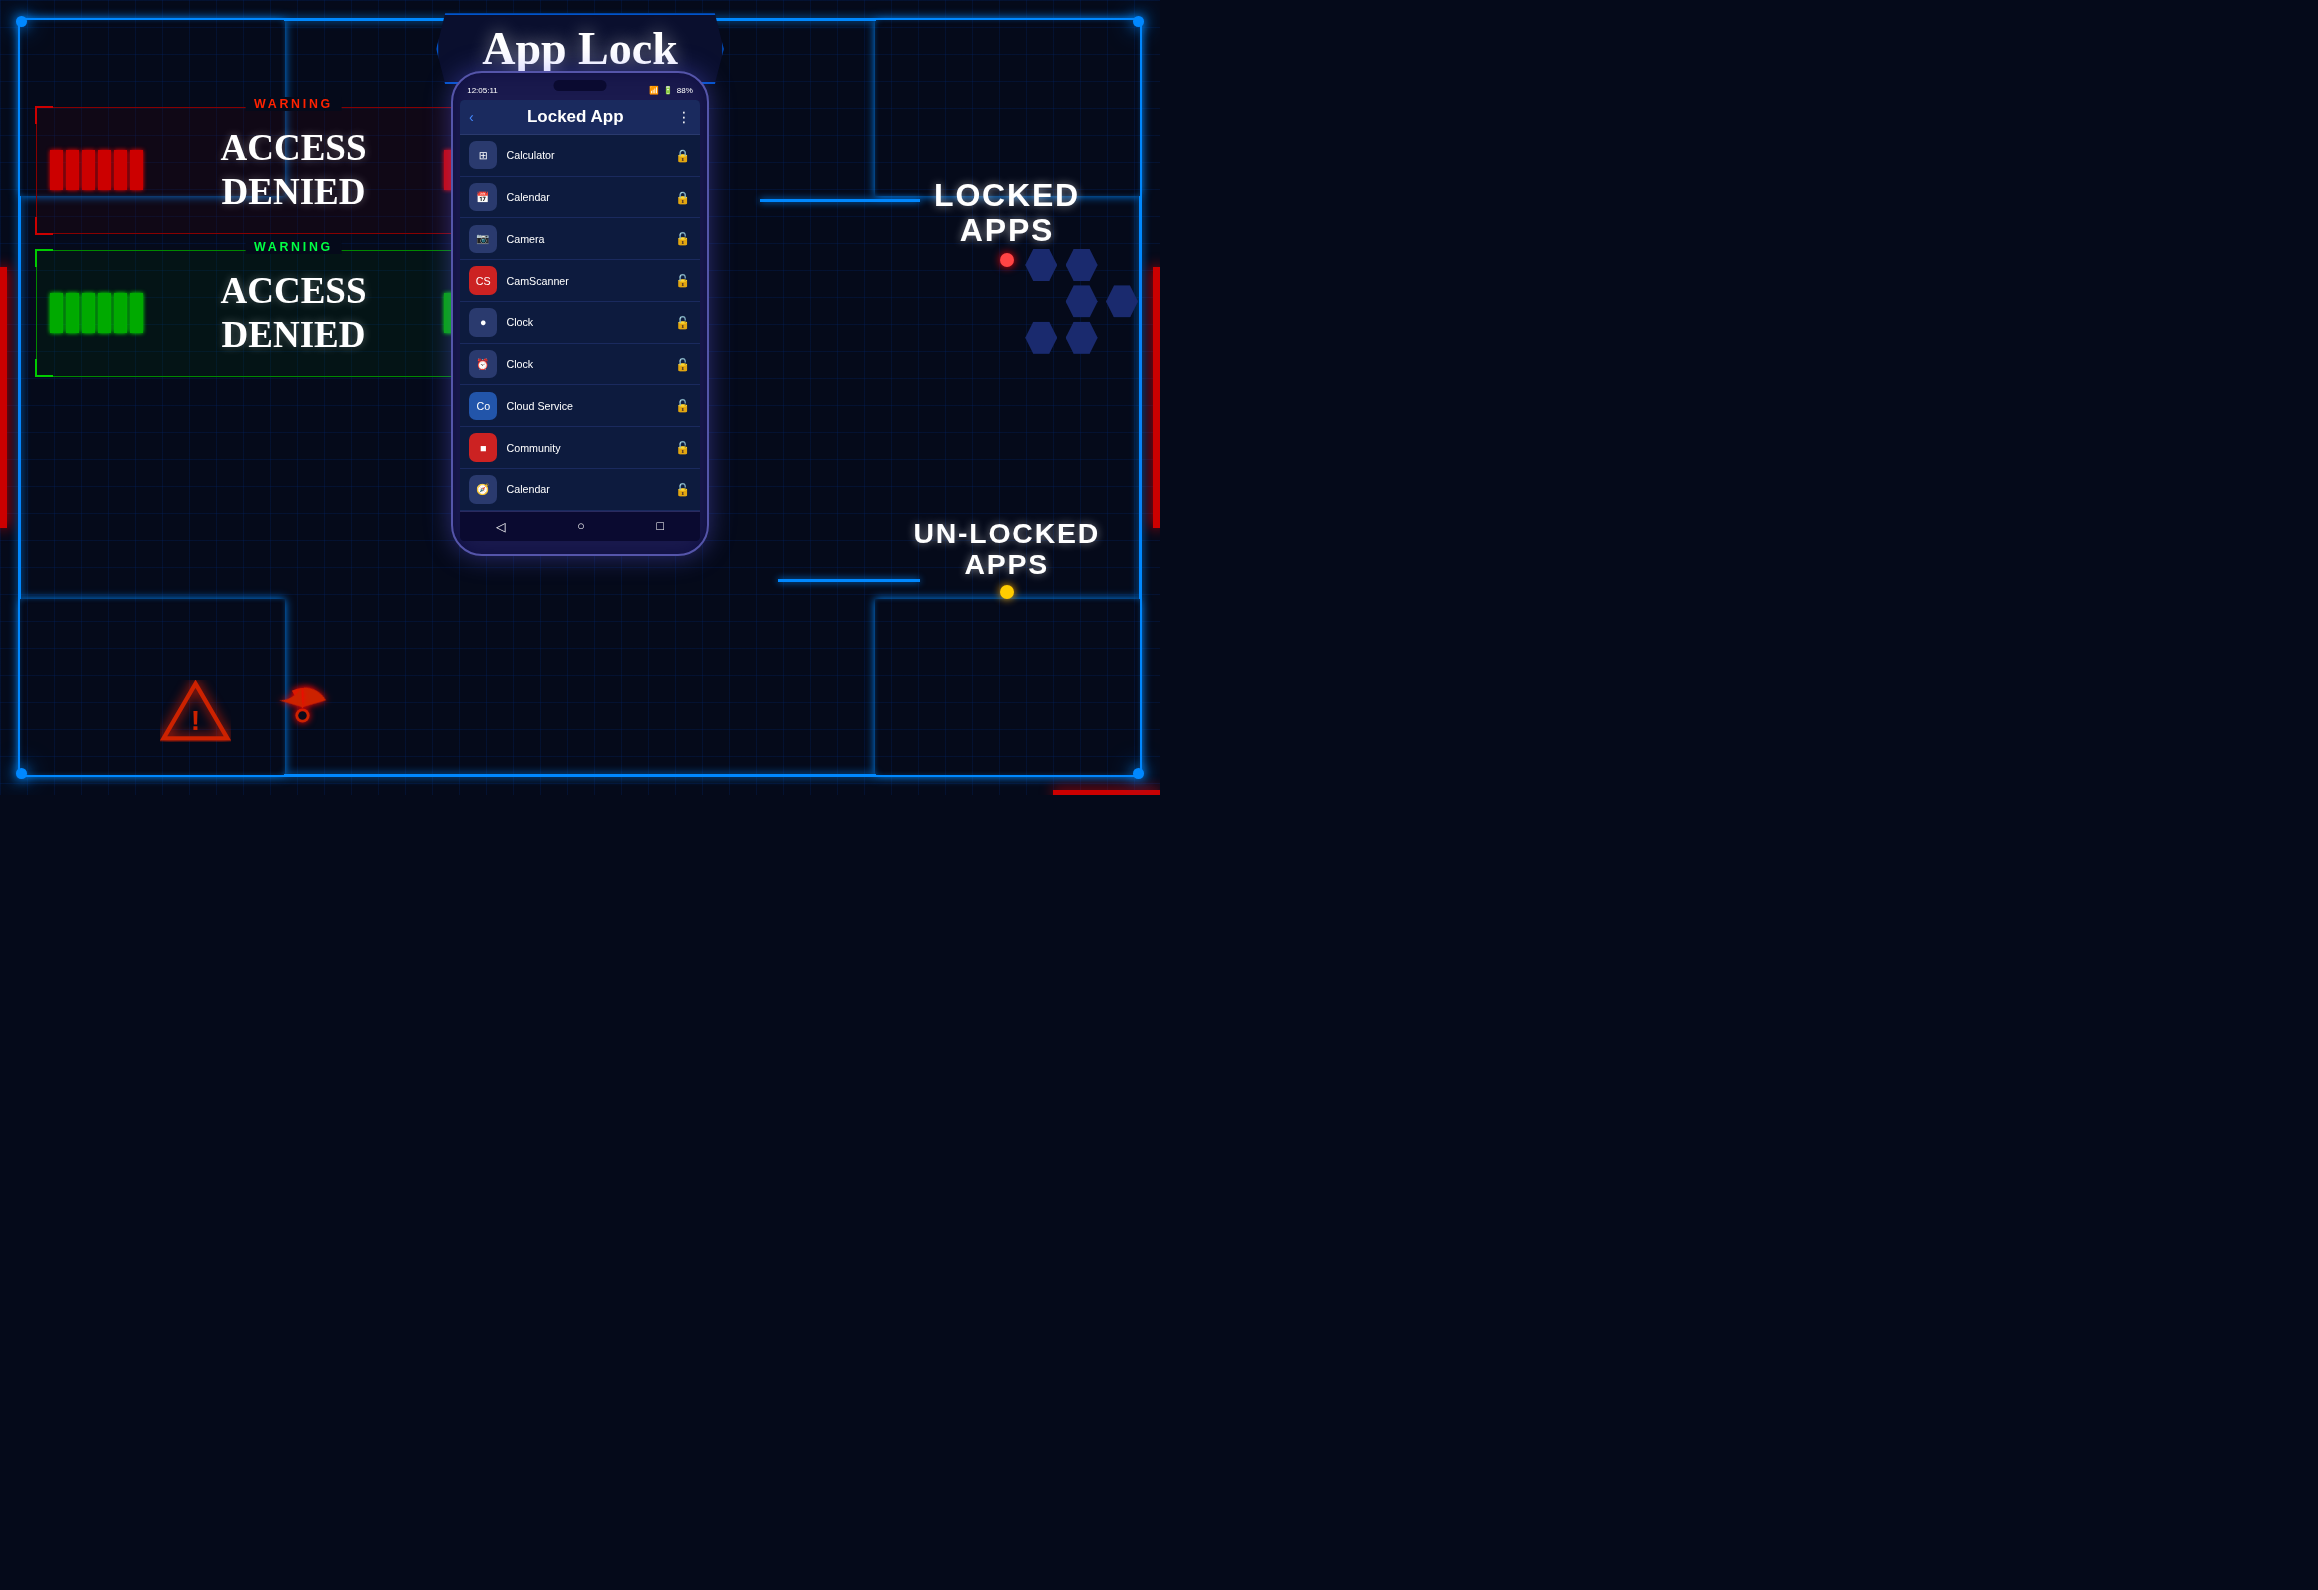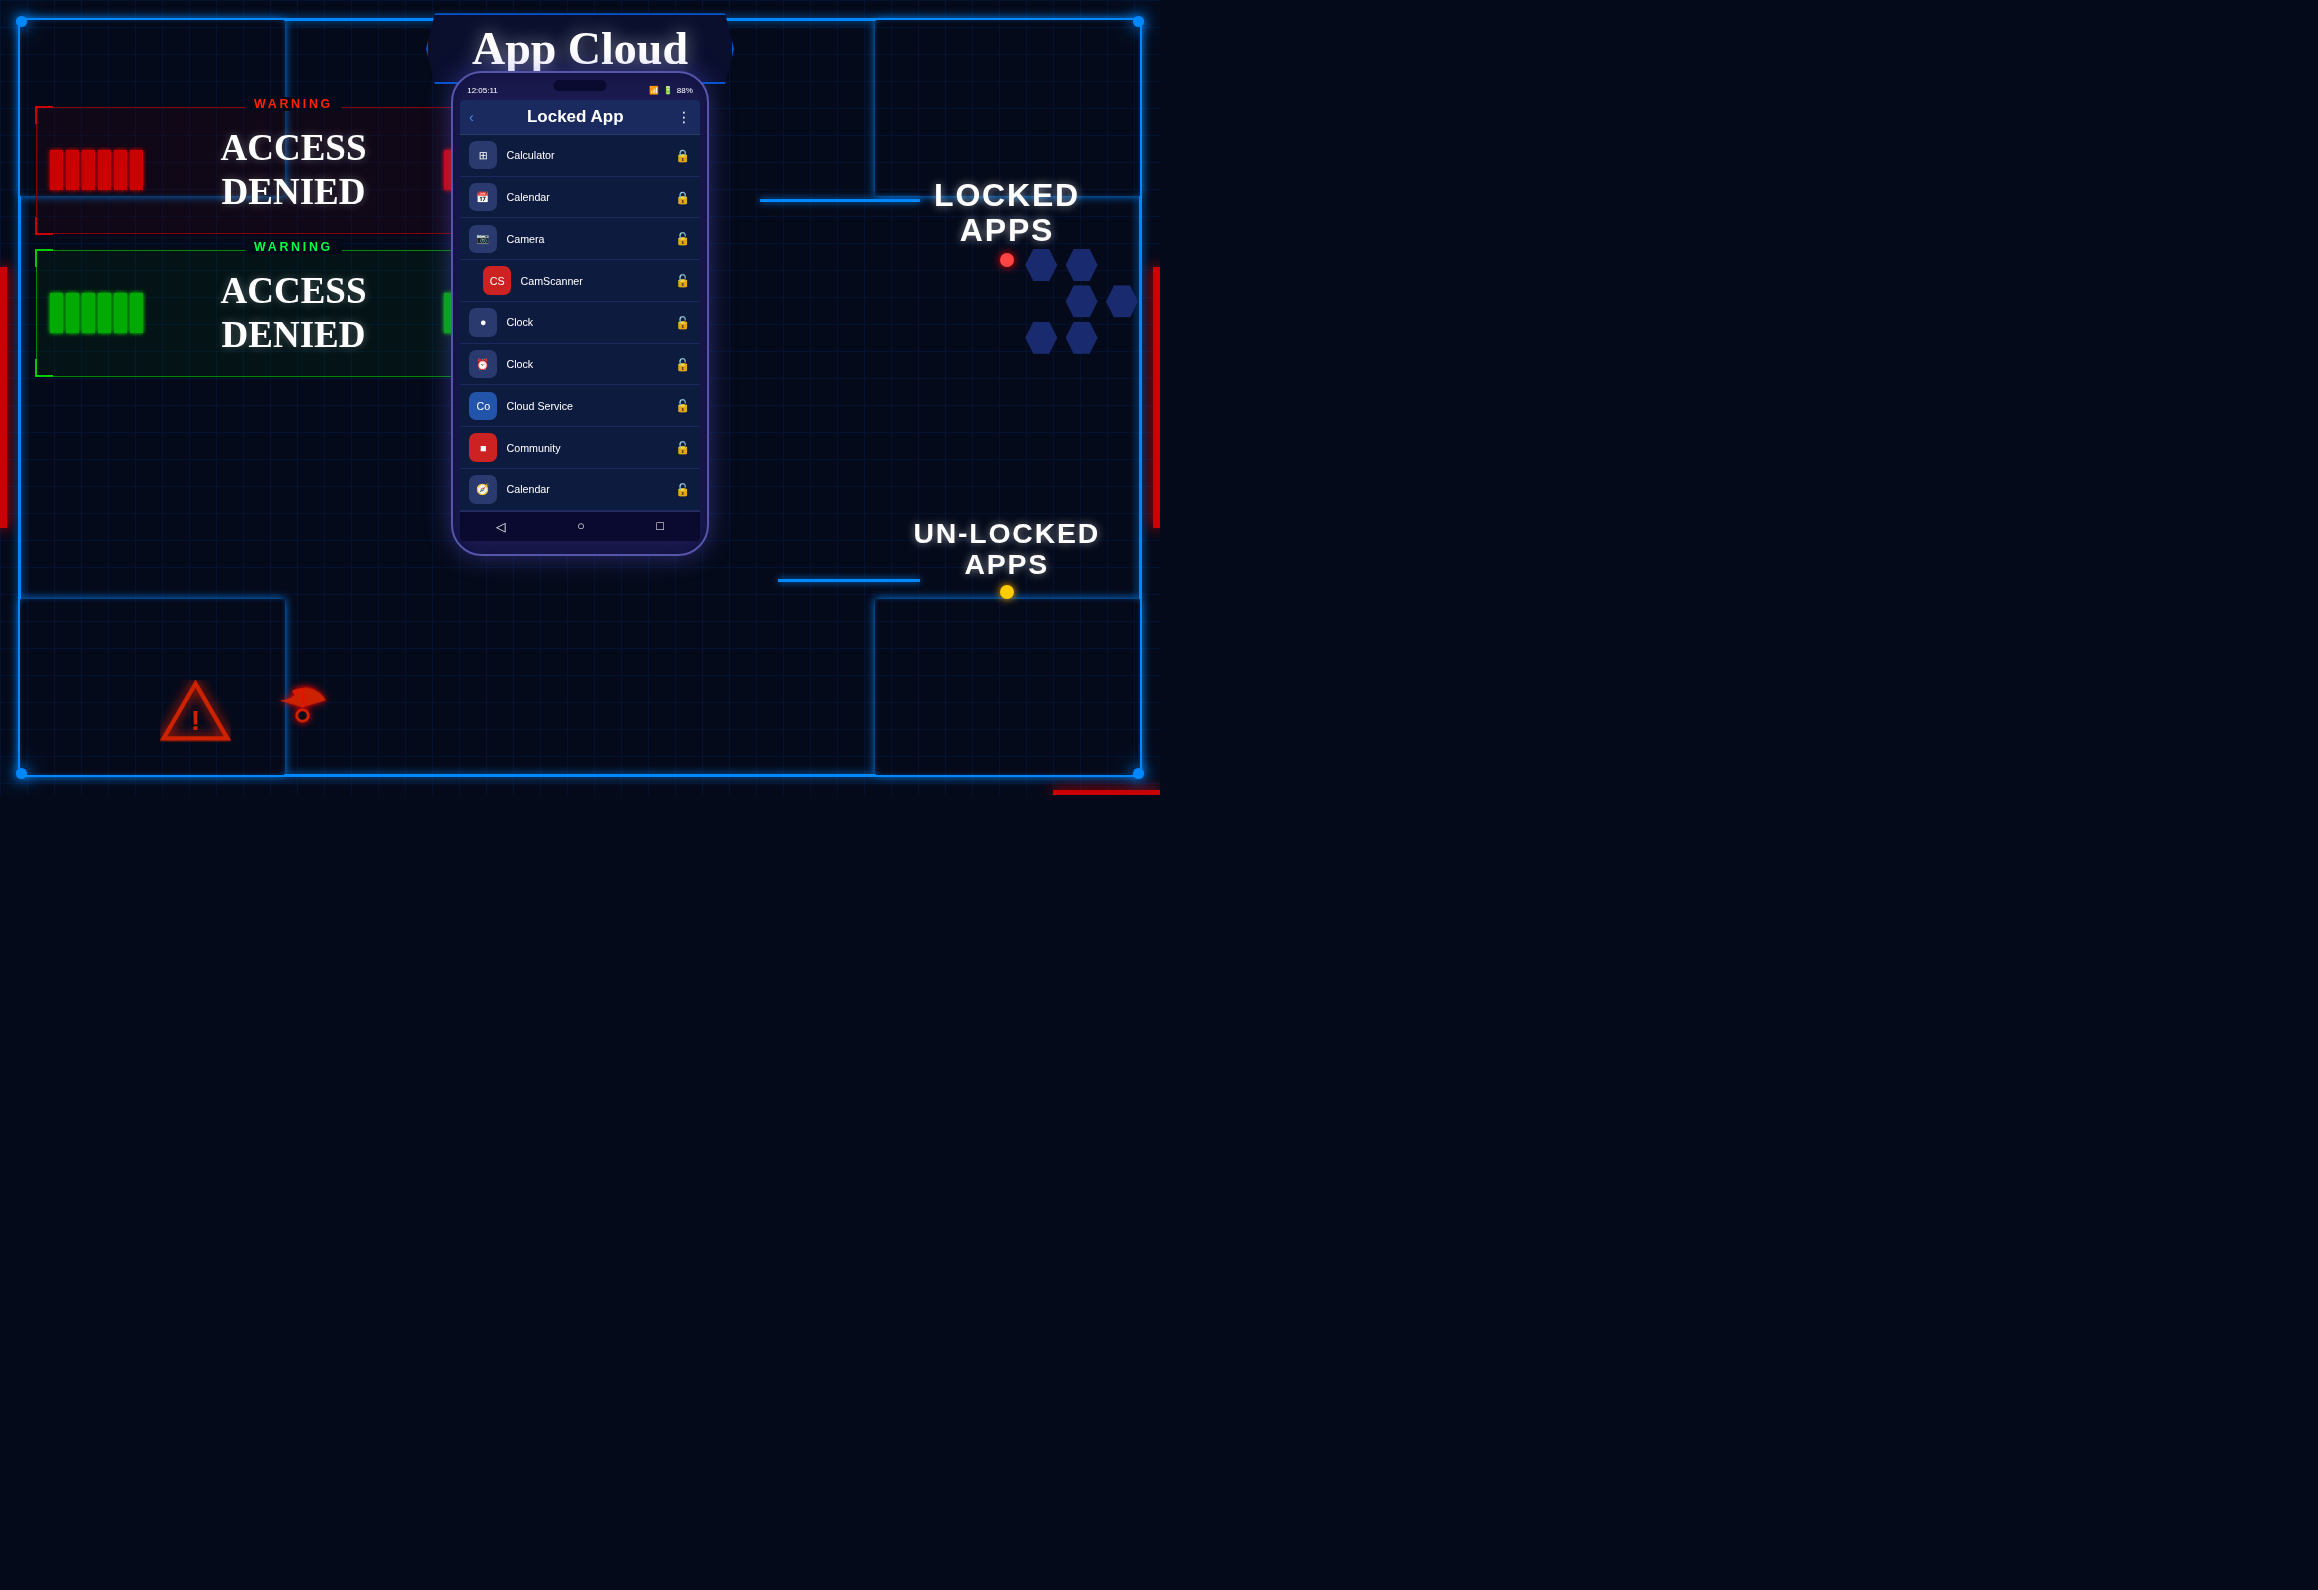--- a/index.html
+++ b/index.html
@@ -470,21 +470,21 @@
 <div class="red-accent-left"></div>
 <div class="red-accent-right"></div>
 <div class="red-accent-bottom-right"></div>
 
 <div class="neon-dot nd-tl"></div>
 <div class="neon-dot nd-tr"></div>
 <div class="neon-dot nd-bl"></div>
 <div class="neon-dot nd-br"></div>
 
 <div class="app-title-container">
-  <div class="app-title">App Cloud</div>
+  <div class="app-title">App Lock</div>
 </div>
 
 <div class="left-panel">
 
   <div class="access-denied-box">
     <div class="corner-accent tl" style="color:#cc0000;"></div>
     <div class="corner-accent tr" style="color:#cc0000;"></div>
     <div class="corner-accent bl" style="color:#cc0000;"></div>
     <div class="corner-accent br" style="color:#cc0000;"></div>
 
@@ -608,21 +608,21 @@
       <div class="app-item-left">
         <div class="app-icon-wrapper" style="background:#2a3a6e;">
           <span style="font-size:10.7px;color:white;">📷</span>
         </div>
         <span class="app-name">Camera</span>
       </div>
       <span class="lock-icon ">🔓</span>
     </div>
           <div class="app-item">
       <div class="app-item-left">
-        <div class="app-icon-wrapper" style="background:#cc2222;margin-left:14px;">
+        <div class="app-icon-wrapper" style="background:#cc2222;">
           <span style="font-size:10.7px;color:white;">CS</span>
         </div>
         <span class="app-name">CamScanner</span>
       </div>
       <span class="lock-icon ">🔓</span>
     </div>
           <div class="app-item">
       <div class="app-item-left">
         <div class="app-icon-wrapper" style="background:#2a3a6e;">
           <span style="font-size:10.7px;color:white;">●</span>

